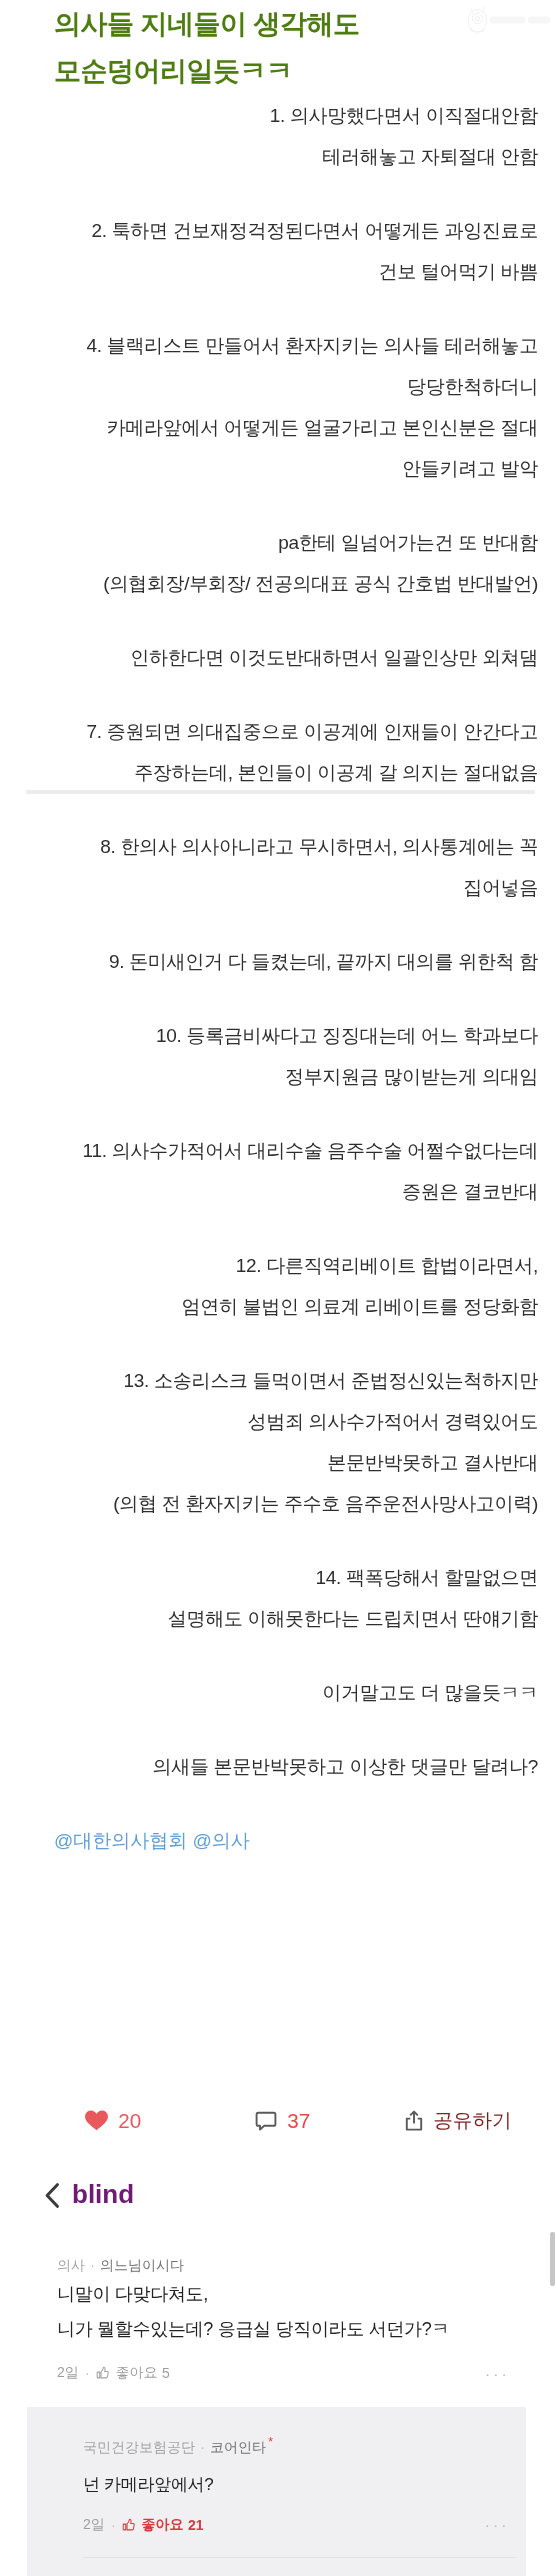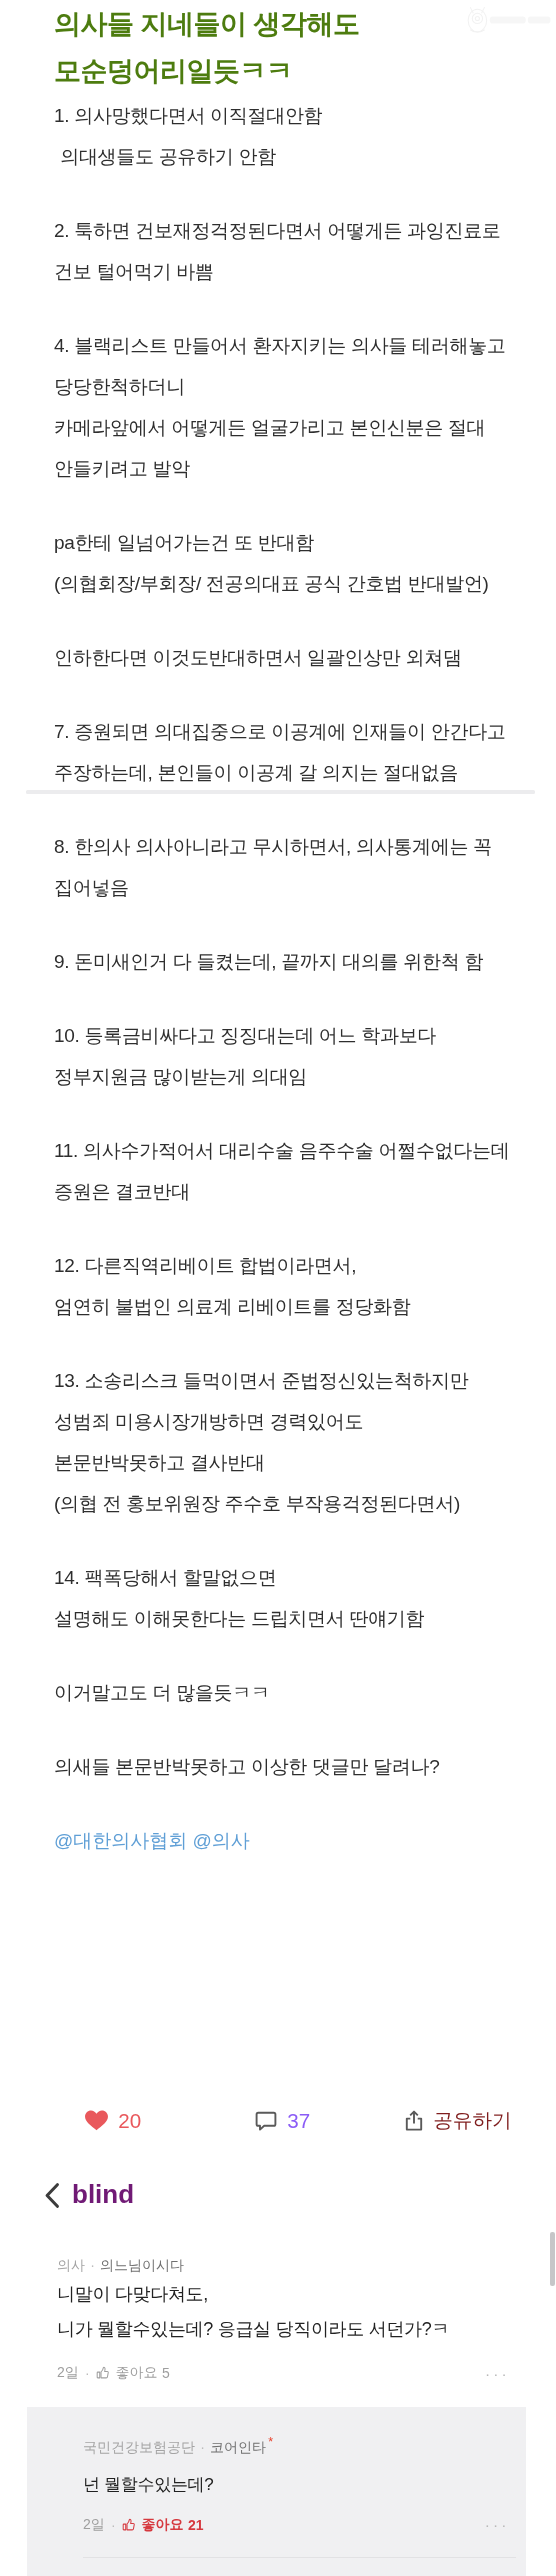--- a/index.html
+++ b/index.html
@@ -5,38 +5,38 @@
   html,body{margin:0;padding:0;background:#fff;}
   .canvas{position:relative;width:556px;height:3059px;background:#ffffff;overflow:hidden;
           font-family:"Liberation Sans","DejaVu Sans",sans-serif;}
 
   
   .watermark{position:absolute;left:463px;top:3.1px;width:90px;height:34px;opacity:.55;}
 
   
   .post{position:absolute;left:54px;top:1px;width:484px;}
   .post-title{font-size:27px;font-weight:700;color:#4d7c0f;line-height:47px;letter-spacing:-0.5px;}
-  .post-body{margin-top:0;}
+  .post-body{margin-top:0;text-align:right;}
   .post-p{margin:0 0 33px 0;}
   .post-line{font-size:19px;color:#2e2e2e;line-height:41px;white-space:nowrap;letter-spacing:-0.3px;}
   .post-line.indent1{padding-left:6.2px;}
   .post-mention{font-size:19px;line-height:41px;color:#5f9fd6;white-space:nowrap;}
 
   .seam{position:absolute;left:26px;top:790px;width:509px;height:4.1px;background:#ececee;border-radius:1.5px;}
 
   
   .action-bar{position:absolute;left:0;top:2105px;width:556px;height:31px;}
   .act{position:absolute;top:0;height:31px;display:flex;align-items:center;}
   .act-like{left:84px;}
   .act-cmt{left:254px;}
   .act-share{left:402px;}
   .act svg{display:block;}
   .act .cnt{margin-left:9.3px;font-size:20.6px;}
   .act-like .cnt{color:#e9585c;font-weight:500;}
-  .act-cmt .cnt{color:#8b5cf6;}
+  .act-cmt .cnt{color:#ef4444;}
   .act-share .lbl{margin-left:7.2px;font-size:19.6px;color:#7f1d1d;}
   .gray-ic{color:#5a5a5a;}
 
   
   .blind-header{position:absolute;left:0;top:2179px;width:556px;height:36px;}
   .back-btn{position:absolute;left:43px;top:3.1px;width:18.5px;height:27px;}
   .blind-logo{position:absolute;left:72px;top:0px;font-size:26px;font-weight:700;color:#701a75;letter-spacing:0px;line-height:31px;}
 
   .scrollbar{position:absolute;left:550px;top:2232px;width:4.6px;height:54px;background:#c6c6c8;border-radius:2.1px;}
 
@@ -92,21 +92,21 @@
   </div>
 
   <section class="post">
     <div class="post-title">
       <div>의사들 지네들이 생각해도</div>
       <div>모순덩어리일듯ㅋㅋ</div>
     </div>
     <div class="post-body" id="post-body">
         <div class="post-p">
           <div class="post-line">1. 의사망했다면서 이직절대안함</div>
-          <div class="post-line indent1">의대생들도 공유하기 안함</div>
+          <div class="post-line indent1">테러해놓고 자퇴절대 안함</div>
         </div>
         <div class="post-p">
           <div class="post-line">2. 툭하면 건보재정걱정된다면서 어떻게든 과잉진료로</div>
           <div class="post-line">건보 털어먹기 바쁨</div>
         </div>
         <div class="post-p">
           <div class="post-line">4. 블랙리스트 만들어서 환자지키는 의사들 테러해놓고</div>
           <div class="post-line">당당한척하더니</div>
           <div class="post-line">카메라앞에서 어떻게든 얼굴가리고 본인신분은 절대</div>
           <div class="post-line">안들키려고 발악</div>
@@ -136,23 +136,23 @@
         <div class="post-p">
           <div class="post-line">11. 의사수가적어서 대리수술 음주수술 어쩔수없다는데</div>
           <div class="post-line">증원은 결코반대</div>
         </div>
         <div class="post-p">
           <div class="post-line">12. 다른직역리베이트 합법이라면서,</div>
           <div class="post-line">엄연히 불법인 의료계 리베이트를 정당화함</div>
         </div>
         <div class="post-p">
           <div class="post-line">13. 소송리스크 들먹이면서 준법정신있는척하지만</div>
-          <div class="post-line">성범죄 미용시장개방하면 경력있어도</div>
+          <div class="post-line">성범죄 의사수가적어서 경력있어도</div>
           <div class="post-line">본문반박못하고 결사반대</div>
-          <div class="post-line">(의협 전 홍보위원장 주수호 부작용걱정된다면서)</div>
+          <div class="post-line">(의협 전 환자지키는 주수호 음주운전사망사고이력)</div>
         </div>
         <div class="post-p">
           <div class="post-line">14. 팩폭당해서 할말없으면</div>
           <div class="post-line">설명해도 이해못한다는 드립치면서 딴얘기함</div>
         </div>
         <div class="post-p">
           <div class="post-line">이거말고도 더 많을듯ㅋㅋ</div>
         </div>
         <div class="post-p">
           <div class="post-line">의새들 본문반박못하고 이상한 댓글만 달려나?</div>
@@ -228,21 +228,21 @@
       <span class="more">···</span>
     </div>
   </article>
 
   <div class="replies" id="replies">
     <div class="reply">
       <div class="r-label">
         <span class="co">국민건강보험공단</span><span class="sep">·</span><span class="nick">코어인타</span><span class="mark">*</span>
       </div>
       <div class="r-content">
-          <div class="r-line">넌 뭘할수있는데?</div>
+          <div class="r-line">넌 카메라앞에서?</div>
         </div>
       <div class="r-meta">
         <span class="tm">2일</span>
         <span class="sep">·</span>
         <span class="like-area liked">
           <span class="thumb-ic">
             <svg width="14.4" height="14.4" viewBox="0 0 24 24">
                 <path fill="none" stroke="currentColor" stroke-width="1.7" stroke-linejoin="round" d="M3 10.2h3.2v9.6H3c-.6 0-1-.4-1-1v-7.6c0-.6.4-1 1-1zm5.4 9.6v-9.8c2-1.8 3.3-4 3.6-6.5.1-.9 1-1.5 1.8-1.1.8.4 1.3 1.3 1.3 2.4 0 1.4-.3 2.9-.8 4.2h4.5c1 0 1.8 1 1.6 2l-1.3 7.1c-.2 1-1 1.7-2 1.7H8.4z"></path>
               </svg>
           </span>

